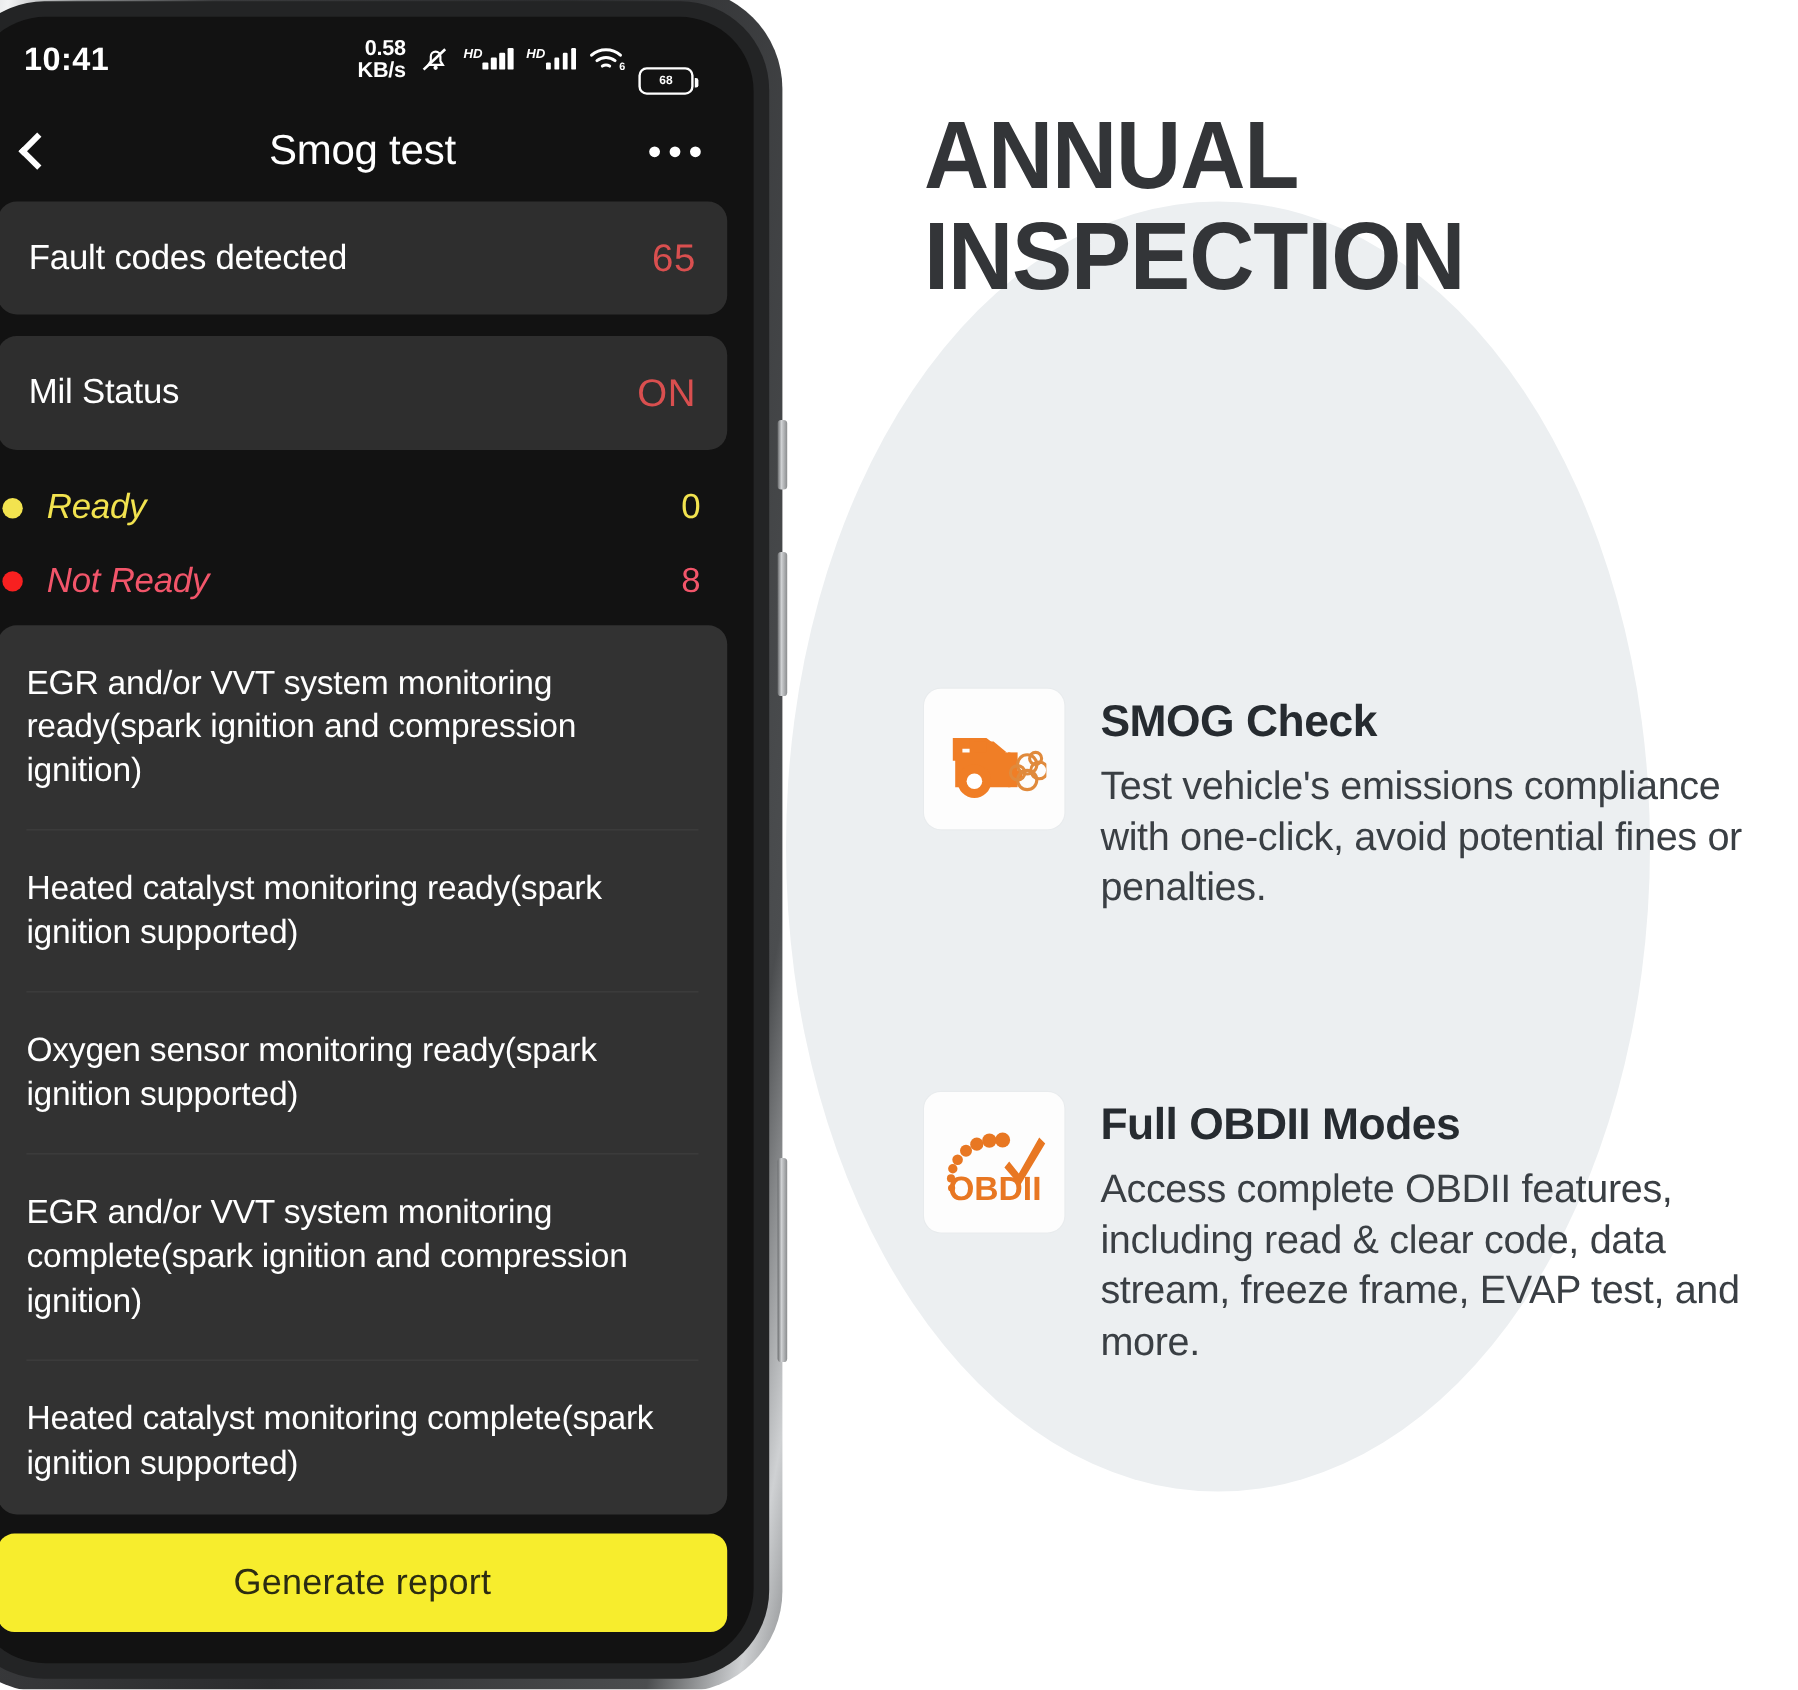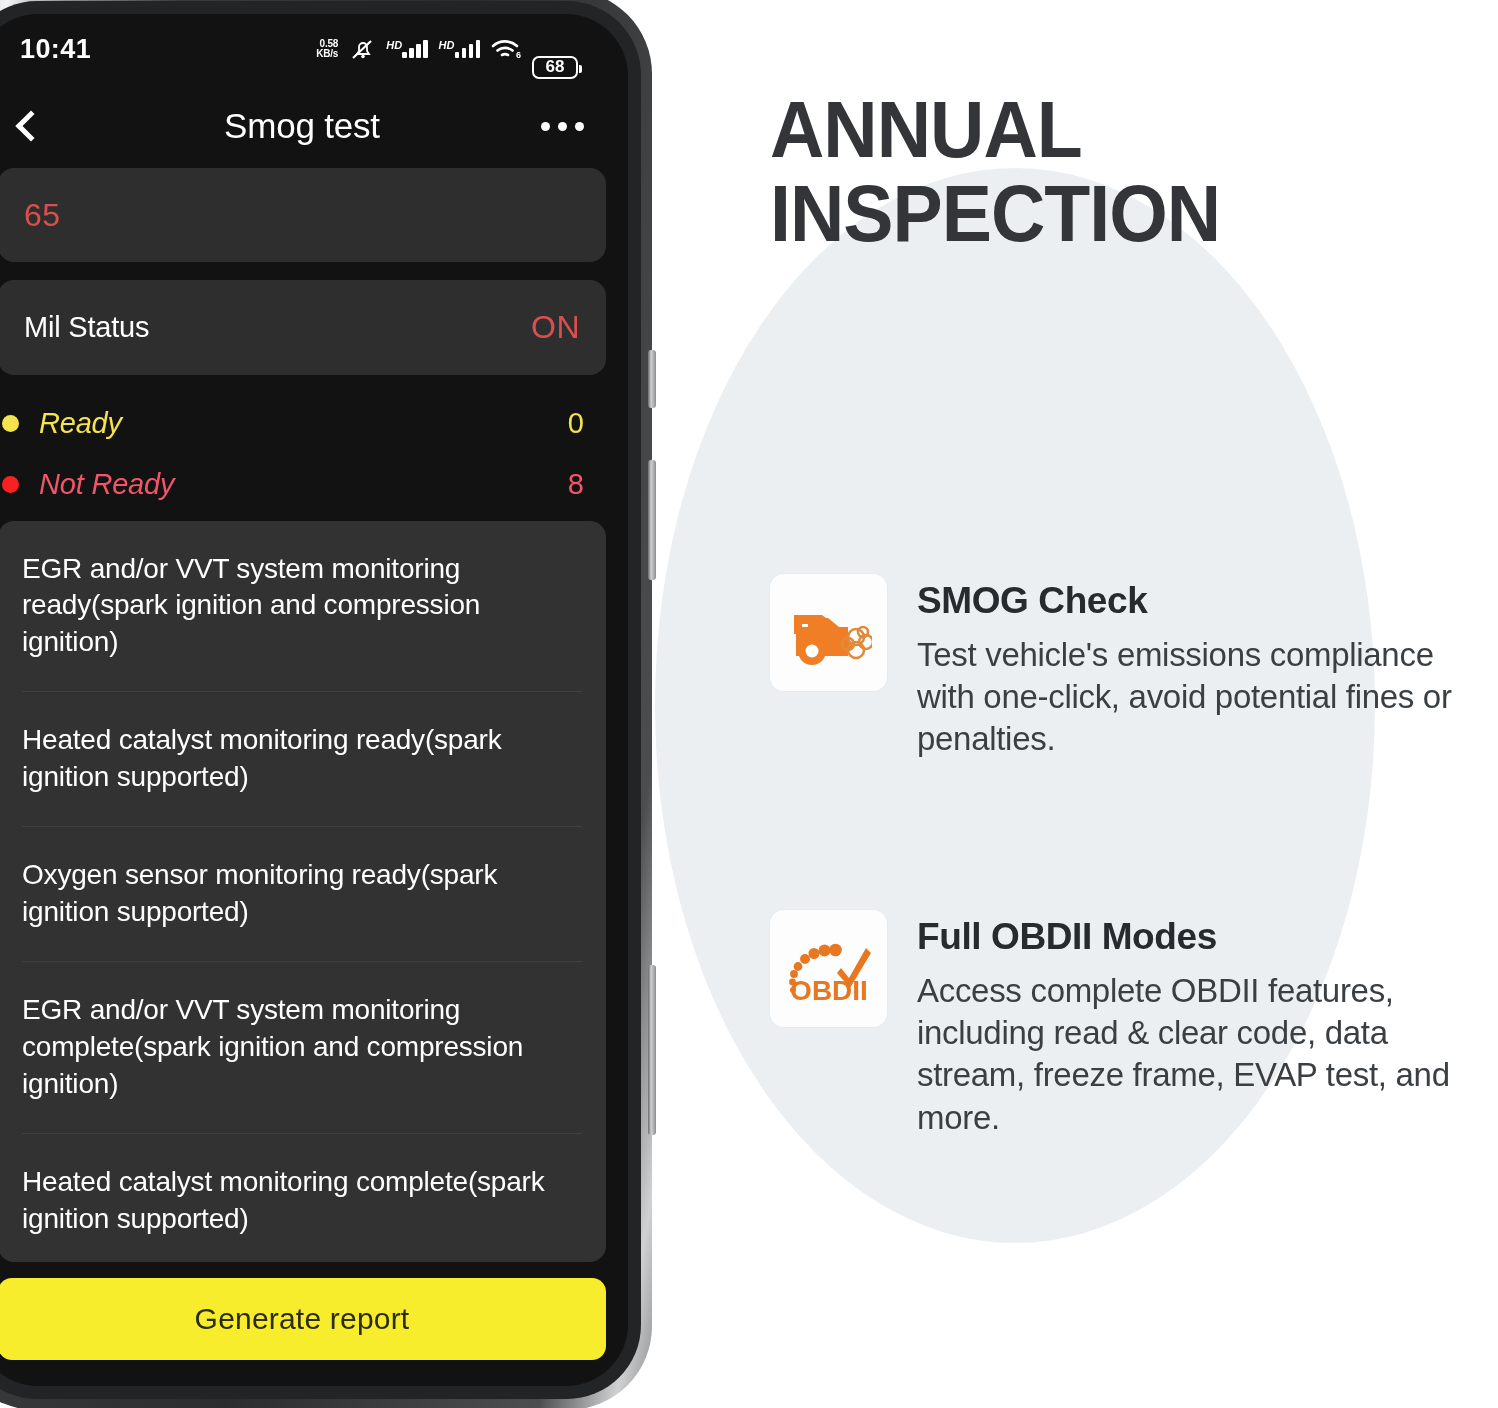--- a/index.html
+++ b/index.html
@@ -105,34 +105,34 @@
   .statusbar {
     flex:0 0 auto;
     height:70px;
     padding:0 50px 0 44px;
     display:flex; align-items:center; justify-content:space-between;
     color:#fff;
   }
   .clock { font-size:27px; font-weight:bold; letter-spacing:0.4px; }
   .sb-right { display:flex; align-items:center; gap:11px; }
   .net-speed {
-    font-size:10px; font-weight:bold; line-height:1.0;
+    font-size:18px; font-weight:bold; line-height:1.0;
     text-align:right; letter-spacing:-0.2px;
   }
   .sb-icon { display:flex; align-items:flex-end; }
   .bars { display:flex; align-items:flex-end; gap:2.5px; }
   .bars i { display:block; width:4.5px; background:#fff; border-radius:1px; }
   .bars i:nth-child(1){height:6px;} .bars i:nth-child(2){height:10px;}
   .bars i:nth-child(3){height:14px;} .bars i:nth-child(4){height:18px;}
   .hd-group { position:relative; display:flex; align-items:flex-start;font-style:italic; }
   .hd-tag { font-size:11px; font-weight:bold; line-height:1; margin-bottom:1px; }
   .battery {
     width:46px; height:23px; border:2.5px solid #fff; border-radius:7px;
-    display:flex; align-items:flex-end; justify-content:center;
-    font-size:17px; font-weight:bold; position:relative;margin-top:37px;
+    display:flex; align-items:center; justify-content:center;
+    font-size:10px; font-weight:bold; position:relative;margin-top:37px;
   }
   .battery::after {
     content:""; position:absolute; right:-6px; top:7px;
     width:3px; height:8px; background:#fff; border-radius:0 2px 2px 0;
   }
 
   
   .app-header {
     flex:0 0 auto;
     height:84px;
@@ -335,20 +335,21 @@
             <div class="more-dots">
               <span></span>
                 <span></span>
                 <span></span>
             </div>
           </div>
 
           <div class="app-content">
 
             <div class="stat-card">
+              <div class="stat-label">Fault codes detected</div>
               <div class="stat-value">65</div>
             </div>
 
             <div class="stat-card">
               <div class="stat-label">Mil Status</div>
               <div class="stat-value">ON</div>
             </div>
 
             <div class="ready-row" id="row-ready">
               <span class="dot"></span>

